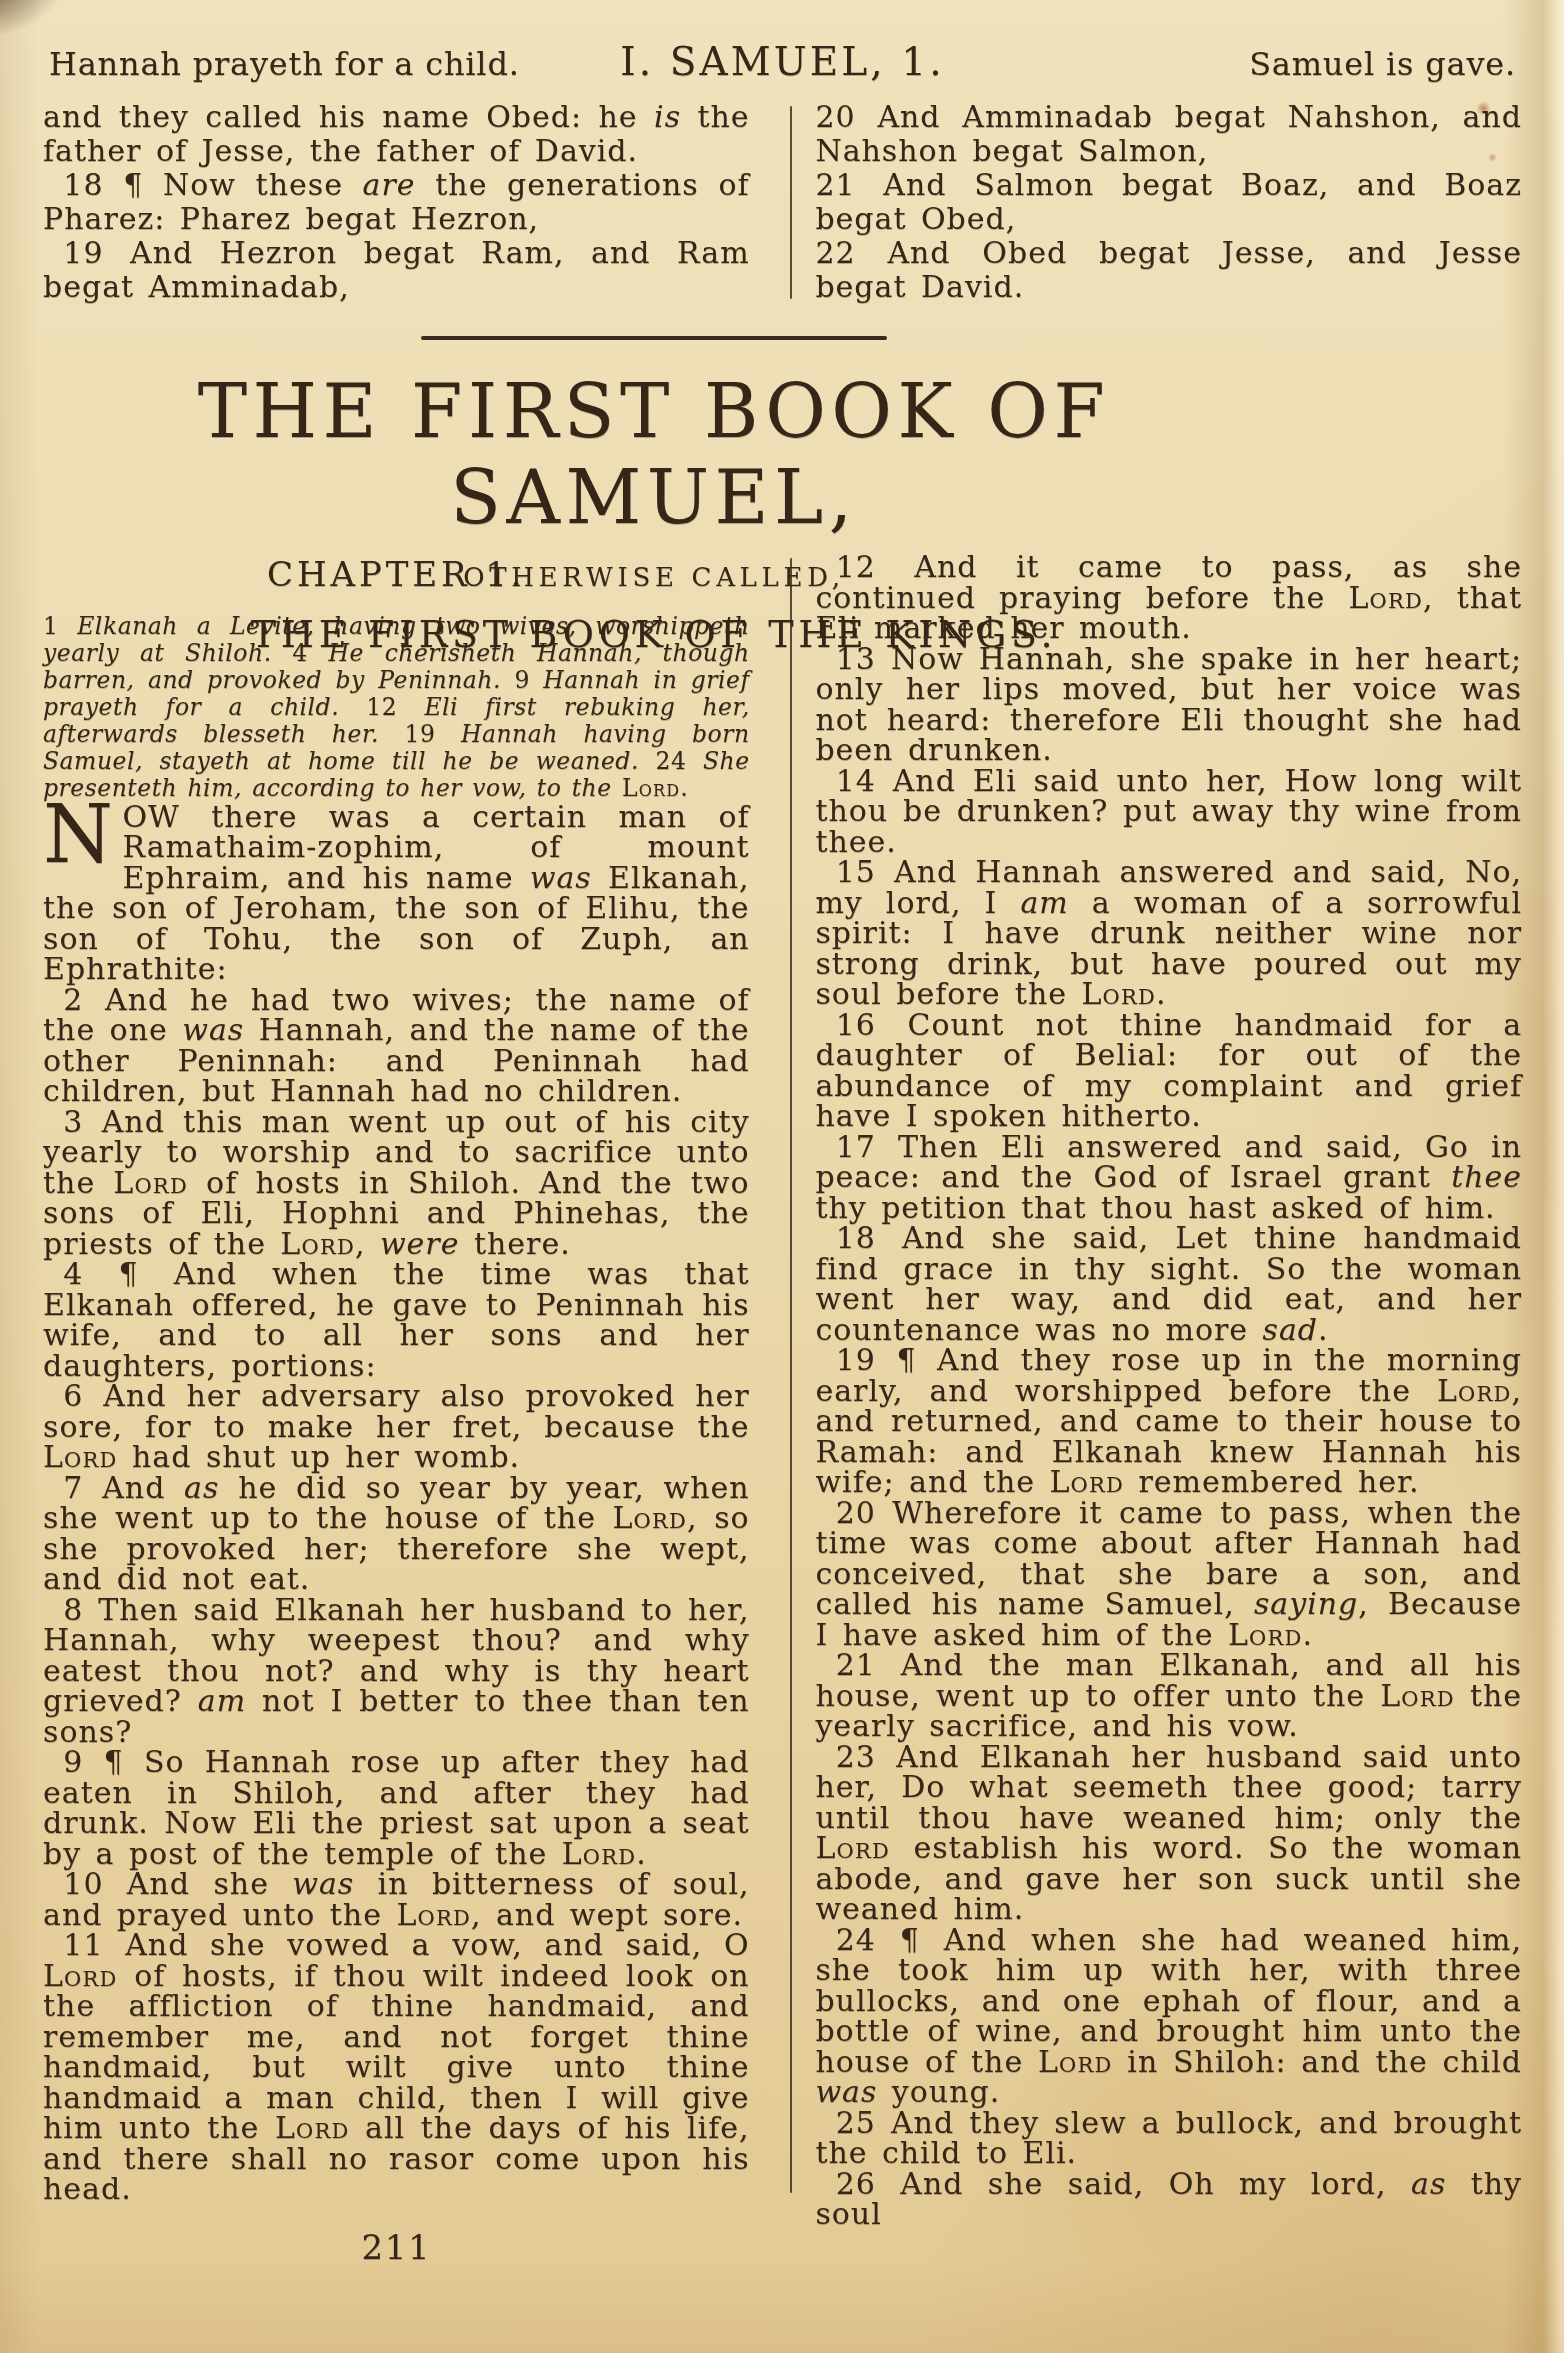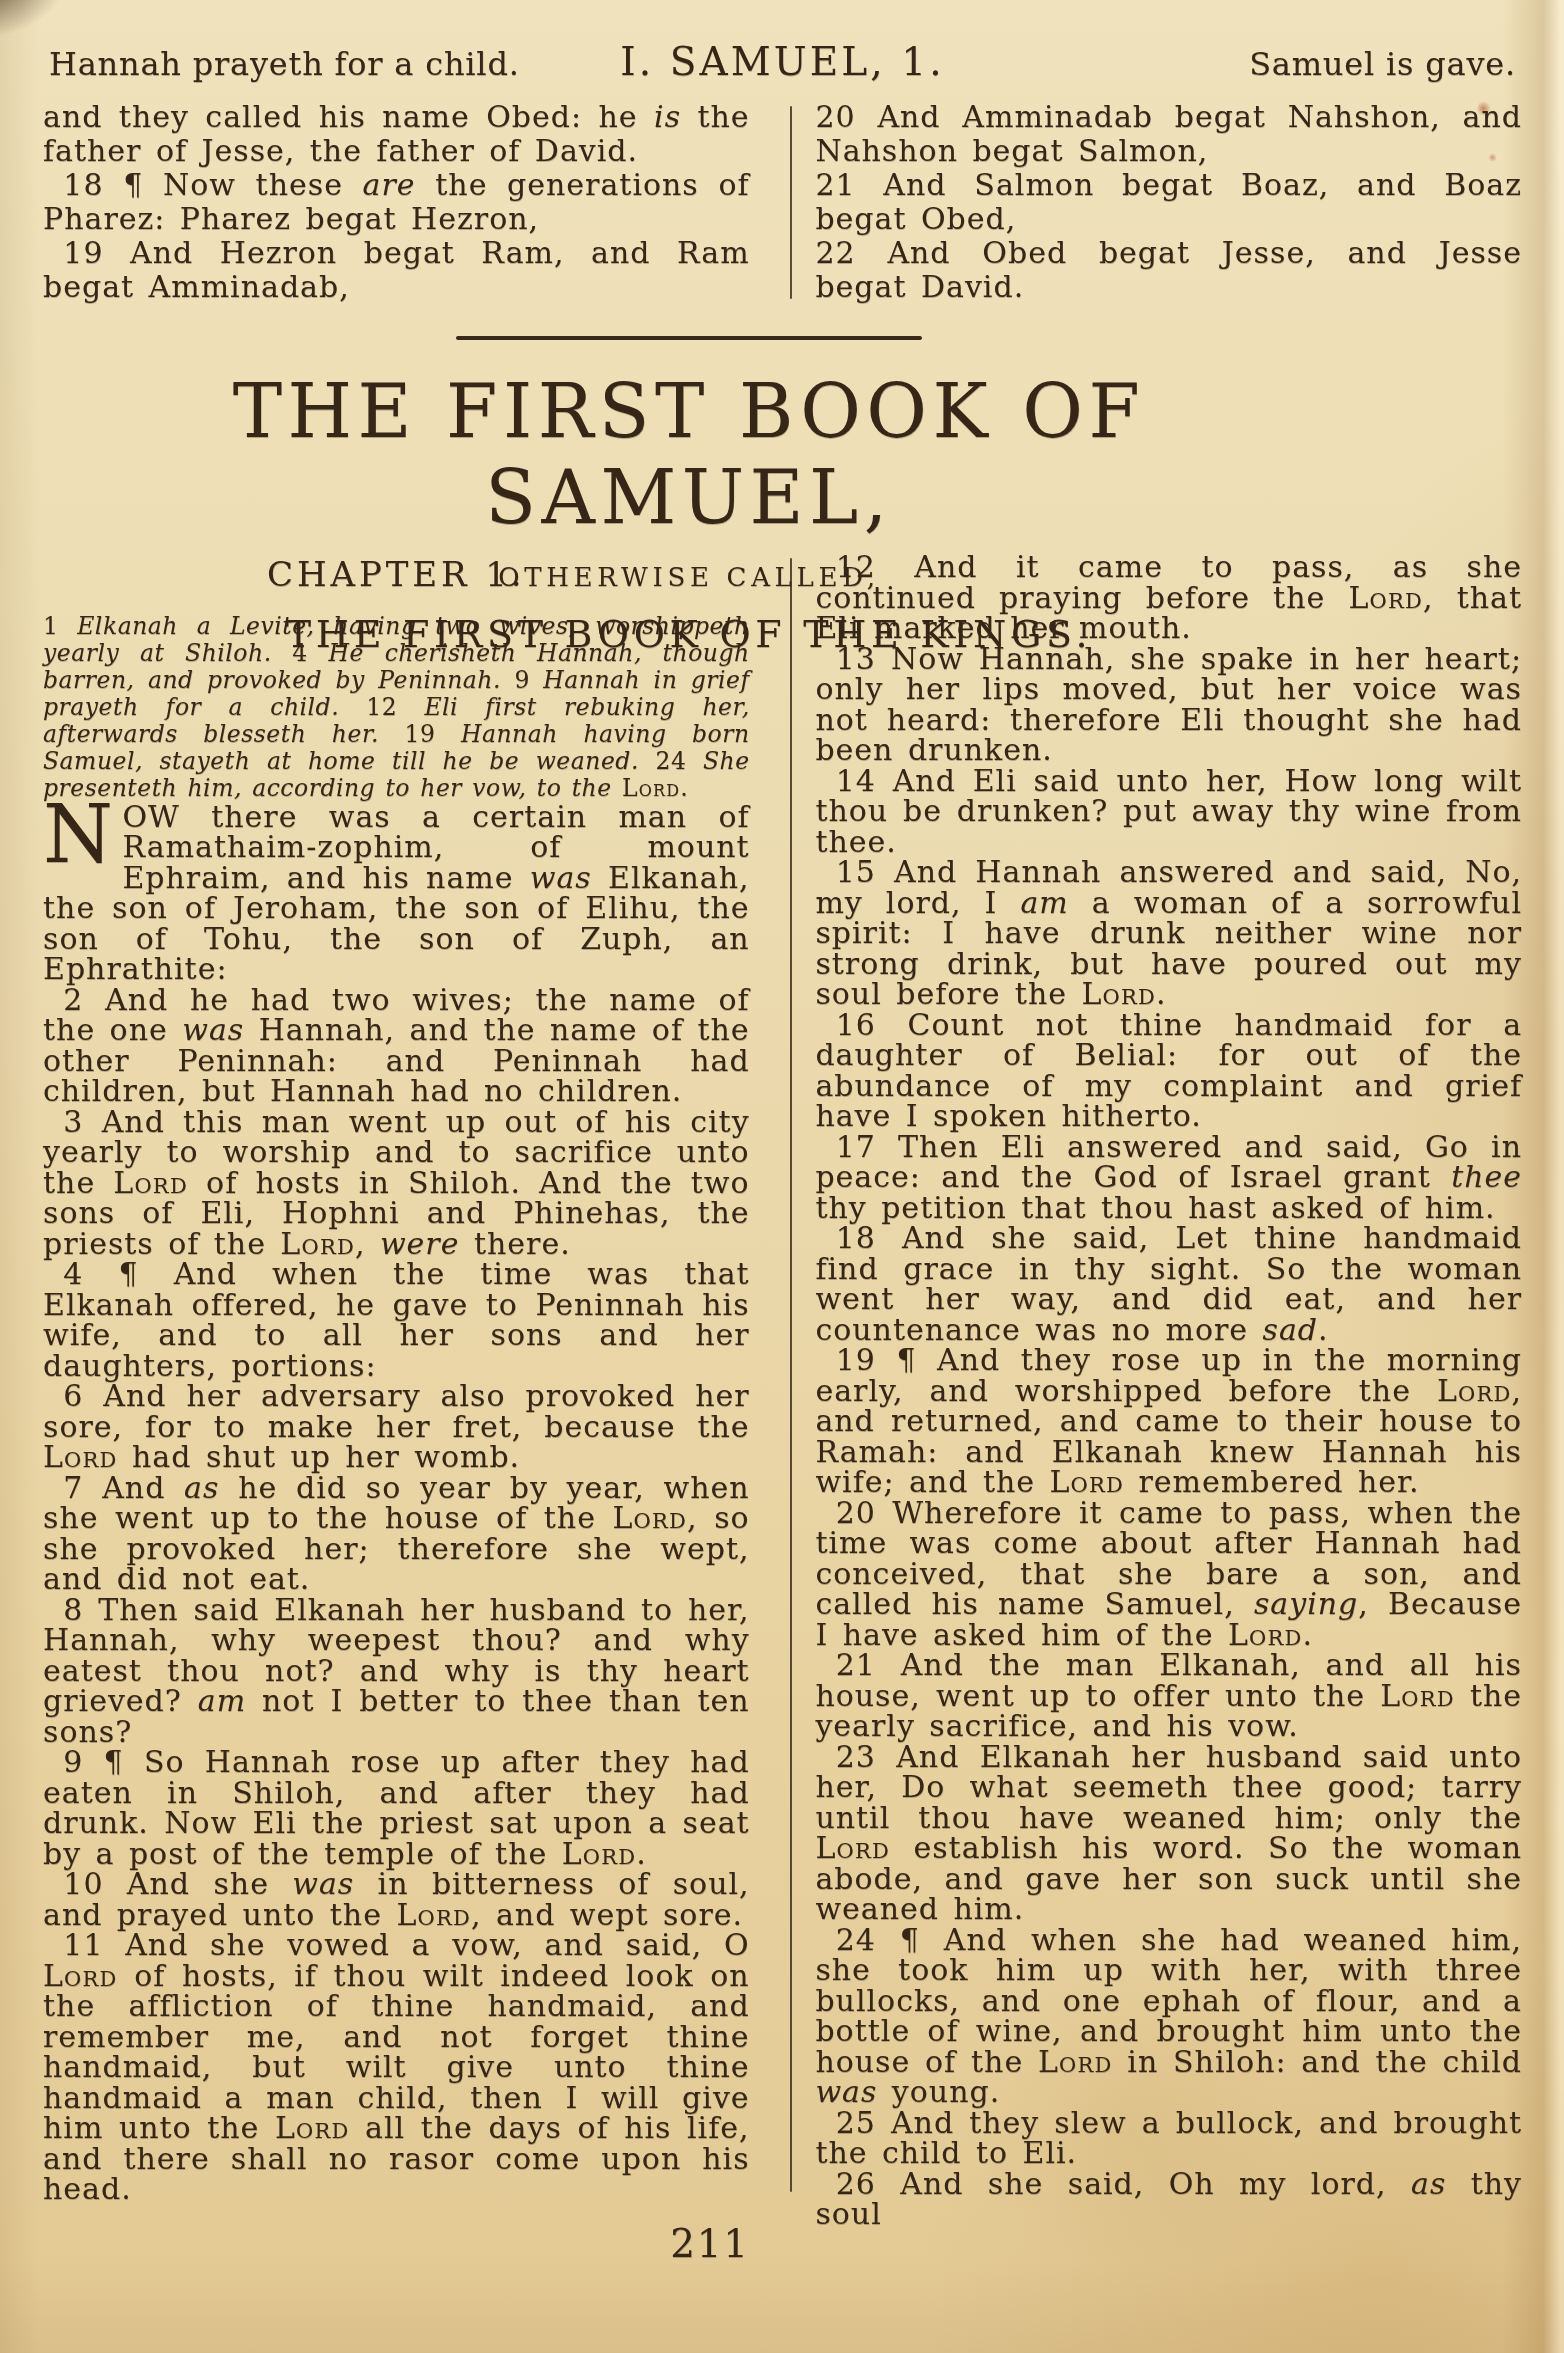--- a/index.html
+++ b/index.html
@@ -50,39 +50,39 @@
   .bodytext p{margin:0;}
   .verse{
     margin:0;
     font-size:30px;line-height:30.5px;
     letter-spacing:1px;word-spacing:3.9px;
     text-align:justify;text-indent:20.3px;
   }
   .top-cols .verse{line-height:34px;}
   .verse.flush{text-indent:0;}
 
-  .title-block{position:absolute;top:336px;left:0;width:1308px;text-align:center;margin-left:35px;}
+  .title-block{position:absolute;top:336px;left:0;width:1308px;text-align:center;}
   .title-rule{width:466px;height:3.9px;background:#3a2a1b;margin:0 auto 28px auto;border-radius:2.3px;}
   .book-title{font-size:74px;font-weight:normal;letter-spacing:5.5px;margin:0 0 22px 0;}
   .book-subtitle{font-size:26px;letter-spacing:4.7px;margin-bottom:20.3px;}
   .book-alt-title{font-size:38px;letter-spacing:4.7px;}
 
   .chapter-heading{font-size:34px;font-weight:normal;letter-spacing:3.9px;text-align:center;margin:1.6px 0 19px 0;}
   .summary{
     font-size:23.5px;line-height:27px;letter-spacing:0.5px;word-spacing:2.3px;
     text-align:justify;margin:0 0 15.6px 0;font-style:normal;
   }
   .summary em{font-style:italic;}
   .dropcap{
     float:left;font-size:80px;line-height:63px;
     padding:1.6px 9.4px 0 0;letter-spacing:0;
   }
   .first-verse{text-indent:0;}
   .sc{font-variant:small-caps;letter-spacing:1.2px;}
-  .page-number{text-align:right;font-size:39px;letter-spacing:1.6px;margin-top:16px;}
+  .page-number{text-align:center;font-size:34px;letter-spacing:1.6px;margin-top:22px;}
 </style>
 </head>
 <body>
 
 <div class="page">
   <div class="edge-shade"></div>
   <div class="stain s1"></div>
   <div class="stain s2"></div>
   <div class="stain s3"></div>
 

